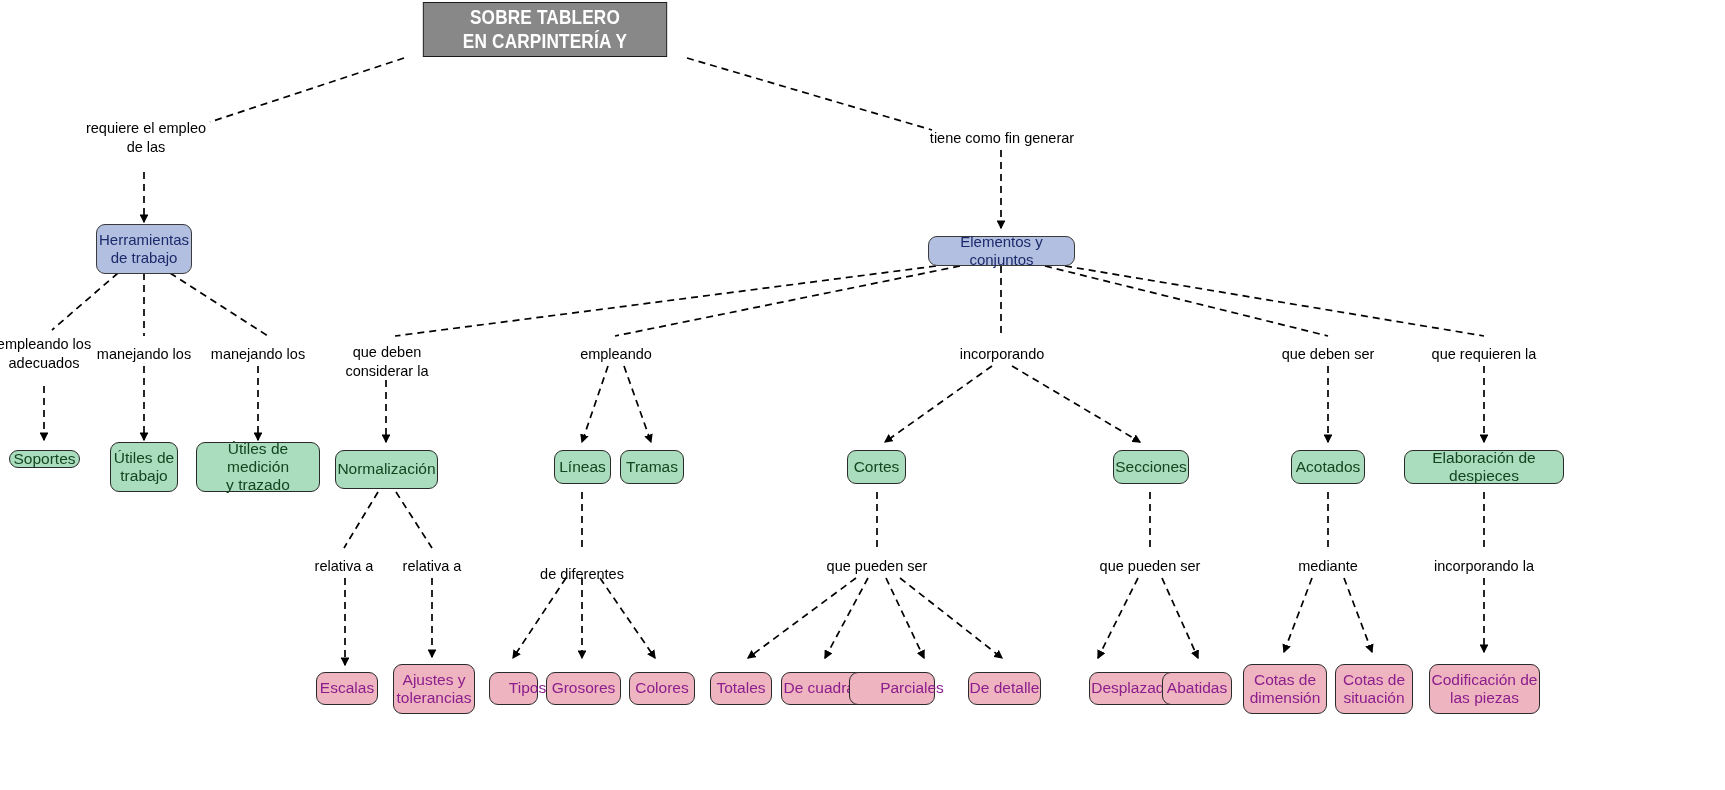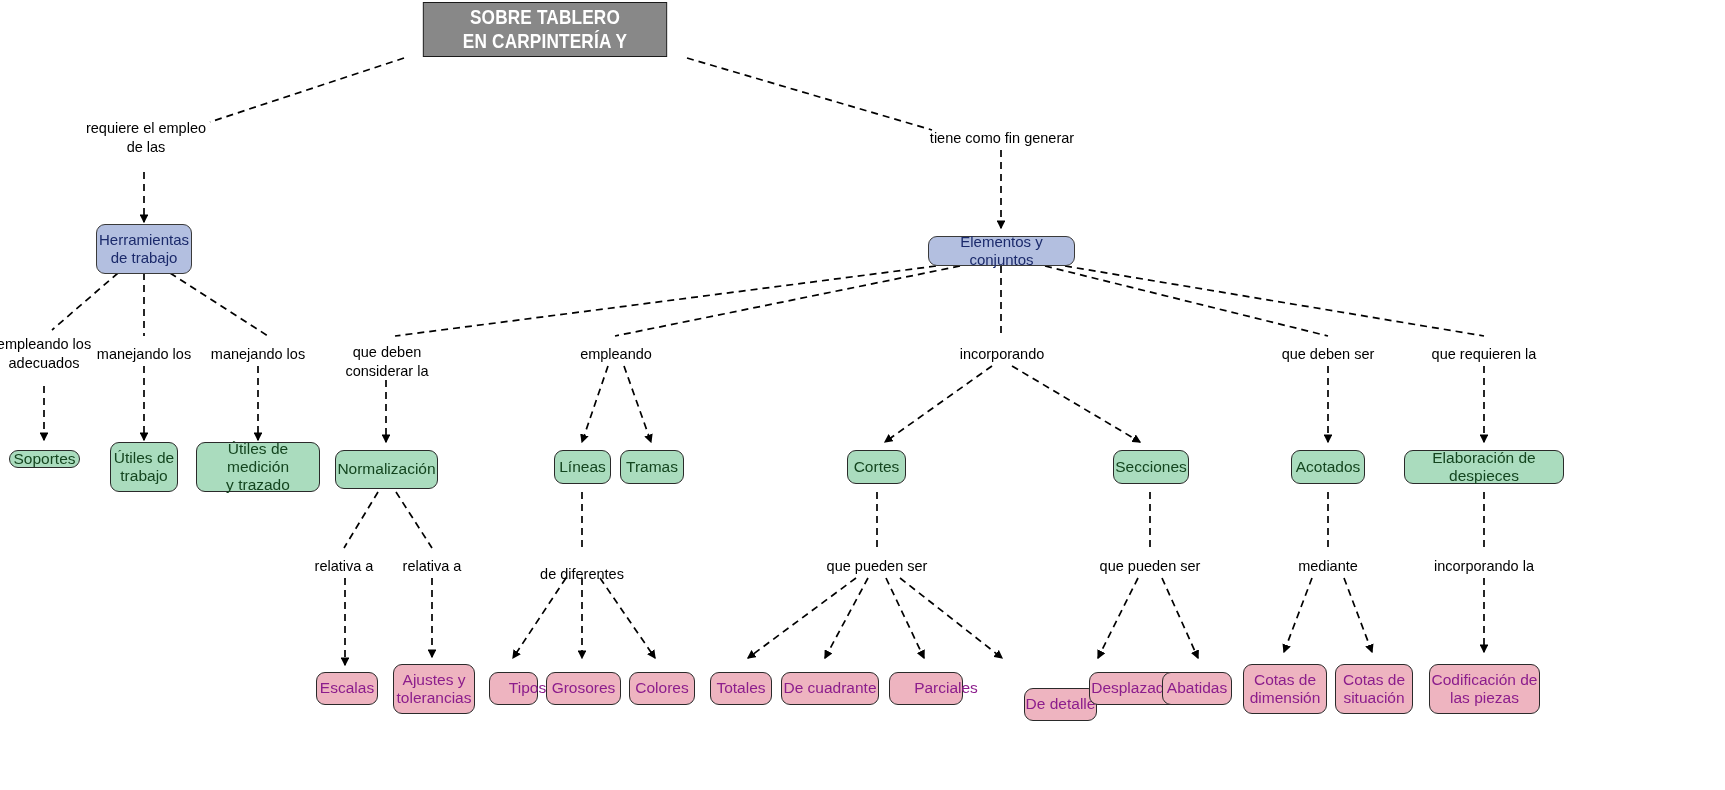--- a/index.html
+++ b/index.html
@@ -230,25 +230,25 @@
   </div>
 
   <div class="node pink" style="left:710px; top:672px; width:62px; height:33px;">
     <span>Totales</span>
   </div>
 
   <div class="node pink" style="left:781px; top:672px; width:98px; height:33px;">
     <span>De cuadrante</span>
   </div>
 
-  <div class="node pink" style="left:889px; top:672px; width:74px; height:33px;padding-left:40px;">
+  <div class="node pink" style="left:849px; top:672px; width:86px; height:33px;padding-left:40px;">
     <span>Parciales</span>
   </div>
 
-  <div class="node pink" style="left:1024px; top:672px; width:73px; height:33px;margin-top:16px;">
+  <div class="node pink" style="left:968px; top:672px; width:73px; height:33px;">
     <span>De detalle</span>
   </div>
 
   <div class="node pink" style="left:1058px; top:672px; width:94px; height:33px;margin-left:31px;">
     <span>Desplazadas</span>
   </div>
 
   <div class="node pink" style="left:1162px; top:672px; width:70px; height:33px;">
     <span>Abatidas</span>
   </div>

